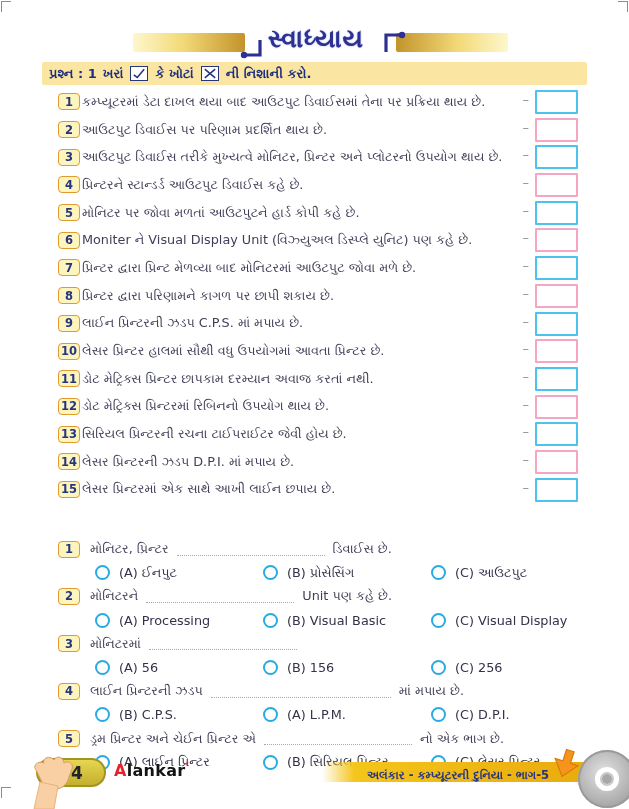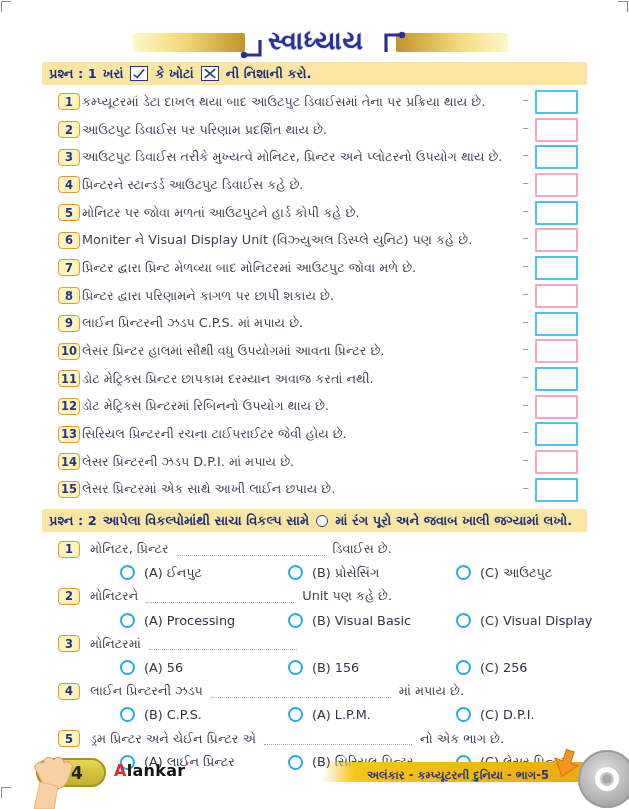--- a/index.html
+++ b/index.html
@@ -14,21 +14,21 @@
   .crop.bl { left:1px; bottom:11px; border-left:1px solid #8d8d8d; border-top:1px solid #8d8d8d; }
   .crop.br { right:1px; bottom:11px; border-right:1px solid #8d8d8d; border-top:1px solid #8d8d8d; }
 
   
   .gold-bar { position:absolute; top:33px; height:19px; width:112px; border-radius:2px; }
   .gold-bar.left  { left:133px; background:linear-gradient(to right,#FEF7CC 0%,#F2D977 45%,#C3932B 100%); }
   .gold-bar.right { left:396px; background:linear-gradient(to right,#C3932B 0%,#F2D977 55%,#FEF7CC 100%); }
   .hdr-mark { position:absolute; }
   .page-title { position:absolute; left:245px; top:26px; width:142px; text-align:center;
     font-size:25px; font-weight:bold; color:#2D3092; letter-spacing:1px;
-    text-shadow:0 0 1px #93A3DC, 0 0 2px #B9C4EC; white-space:nowrap; }
+    text-shadow:0 0 1px #93A3DC, 0 0 2px #B9C4EC; white-space:nowrap;font-family:Liberation Mono, monospace; }
 
   
   .band { position:absolute; left:42px; width:545px; height:23px; background:#FBE5A2;
     border-radius:2px; display:flex; align-items:center; padding-left:7px;
     font-size:13px; font-weight:bold; color:#1F2F7F; white-space:nowrap; }
   .band span { margin-right:6px; }
   .band .tickbox { display:inline-block; width:18px; height:15px; background:#fff;
     border:1.5px solid #27357E; margin:0 7px 0 1px; position:relative; top:0; }
   .band .tickbox svg { display:block; width:100%; height:100%; }
   .band .circle-glyph { display:inline-block; width:12px; height:12px; border:1.6px solid #27357E;
@@ -47,21 +47,21 @@
   .q1-row:nth-child(even) .ans-box { border:2.5px solid #F6A5C5; }
 
   
   .q2-list { position:absolute; left:0; top:537px; width:629px; }
   .q2-block { height:47.4px; }
   .q2-qrow { position:relative; height:24px; display:flex; align-items:center; padding-left:58px;
     font-size:12.8px; color:#3F3F58; white-space:nowrap; }
   .q2-qrow .qtext { margin-left:10px; }
   .q2-blank { display:inline-block; width:148px; height:13px; margin:0 8px;
     border-bottom:1.6px dotted #A9A9A9; }
-  .q2-orow { height:23.4px; display:flex; align-items:center; padding-left:120px; }
+  .q2-orow { height:23.4px; display:flex; align-items:center; padding-left:95px; }
   .q2-opt { display:flex; align-items:center; width:168px; flex:none; }
   .q2-opt:last-child { width:auto; }
   .opt-circle { width:15px; height:15px; border:2px solid #29ABE2; border-radius:50%;
     background:#fff; margin-right:9px; flex:none; }
   .opt-label { font-size:12.8px; color:#33334A; white-space:nowrap; }
 
   
   .page-pill { position:absolute; left:36px; top:758px; width:70px; height:29px; border-radius:15px;
     background:linear-gradient(#E7D652,#C3B02E); border:2px solid #A3931F;
     display:flex; align-items:center; justify-content:center;
@@ -209,26 +209,20 @@
       <span class="ans-box"></span>
     </div>
     <div class="q1-row">
       <span class="num-badge">15</span>
       <span class="itext">લેસર પ્રિન્ટરમાં એક સાથે આખી લાઈન છપાય છે.</span>
       <span class="dash">–</span>
       <span class="ans-box"></span>
     </div>
   </div>
 
-  <div class="band" style="top:509px;">
-    <span>પ્રશ્ન : 2</span>
-    <span>આપેલા વિકલ્પોમાંથી સાચા વિકલ્પ સામે</span>
-    <span class="circle-glyph"></span>
-    <span>માં રંગ પૂરો અને જવાબ ખાલી જગ્યામાં લખો.</span>
-  </div>
 
   <div class="q2-list">
 
     <div class="q2-block">
       <div class="q2-qrow">
         <span class="num-badge">1</span>
         <span class="qtext">મોનિટર, પ્રિન્ટર</span>
         <span class="q2-blank"></span>
         <span>ડિવાઈસ છે.</span>
       </div>

